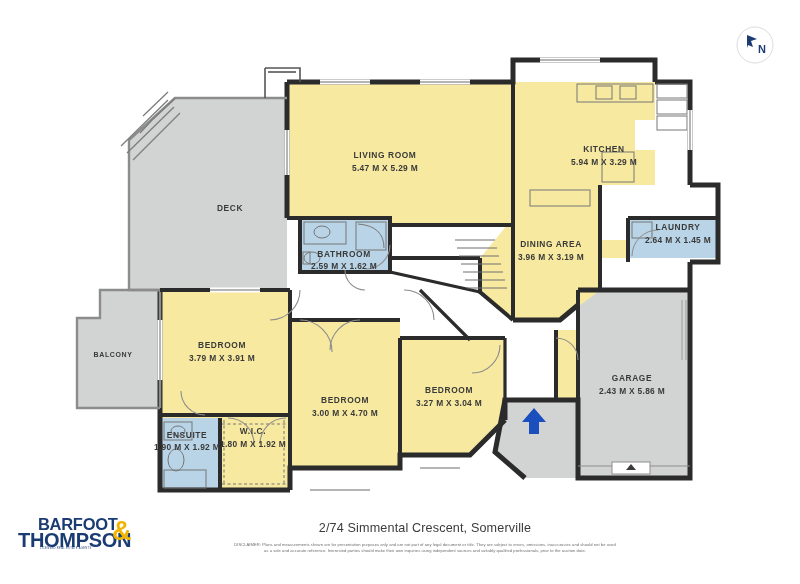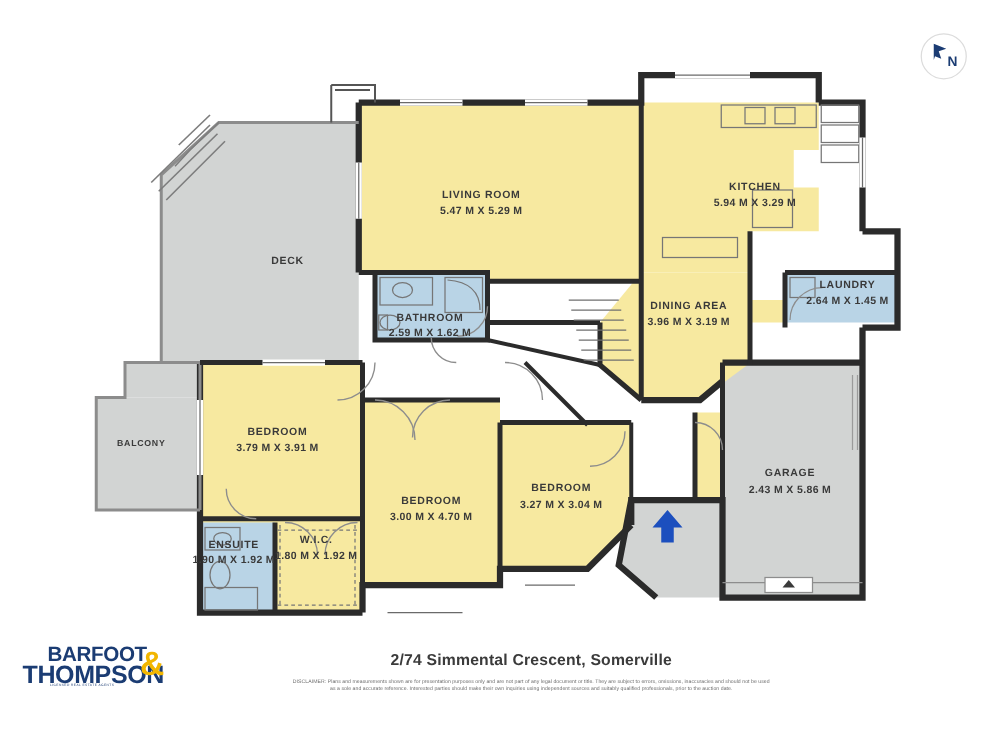--- a/index.html
+++ b/index.html
@@ -4,21 +4,21 @@
 <style>
   html,body{margin:0;padding:0;background:#ffffff;}
   body{width:800px;height:584px;position:relative;overflow:hidden;
        font-family:"Liberation Sans","DejaVu Sans",sans-serif;color:#333;}
   #plan{position:absolute;left:0;top:0;width:800px;height:584px;}
   .rlabel{font-size:8.4px;font-weight:bold;letter-spacing:.6px;fill:#3a3a3a;
           text-anchor:middle;font-family:"Liberation Sans",sans-serif;}
   .rdim{font-size:8.4px;font-weight:bold;letter-spacing:.3px;fill:#3a3a3a;
         text-anchor:middle;font-family:"Liberation Sans",sans-serif;}
   #title{position:absolute;left:155px;top:521px;width:540px;text-align:center;
-         font-size:12.6px;font-weight:bold;color:#3b3b3b;letter-spacing:.15px;}
+         font-size:12.6px;font-weight:normal;color:#3b3b3b;letter-spacing:.15px;}
   #disclaimer{position:absolute;left:155px;top:542px;width:540px;text-align:center;
         font-size:4.1px;line-height:6.2px;color:#6e6e6e;letter-spacing:.05px;}
   #logo{position:absolute;left:18px;top:514px;width:120px;height:46px;text-align:center;}
   .lg1,.lg2{font-weight:bold;color:#1b3c73;font-family:"Liberation Sans",sans-serif;
         letter-spacing:-0.3px;line-height:1;}
   .lg1{position:absolute;left:20px;top:2px;font-size:16.5px;}
   .lg2{position:absolute;left:0px;top:16px;font-size:20px;}
   .lgamp{position:absolute;left:94px;top:4px;font-size:27px;font-weight:bold;
         color:#f2b600;line-height:1;font-family:"Liberation Sans",sans-serif;}
   .lgsub{position:absolute;left:22px;top:33px;font-size:2.6px;color:#1b3c73;

